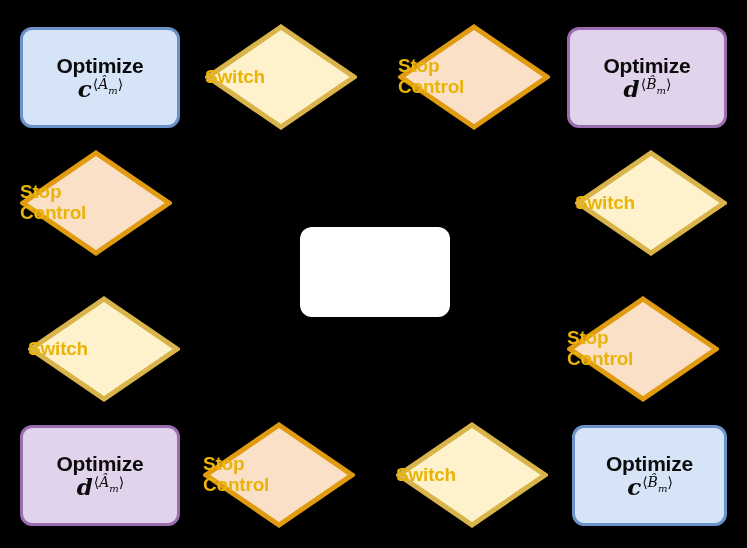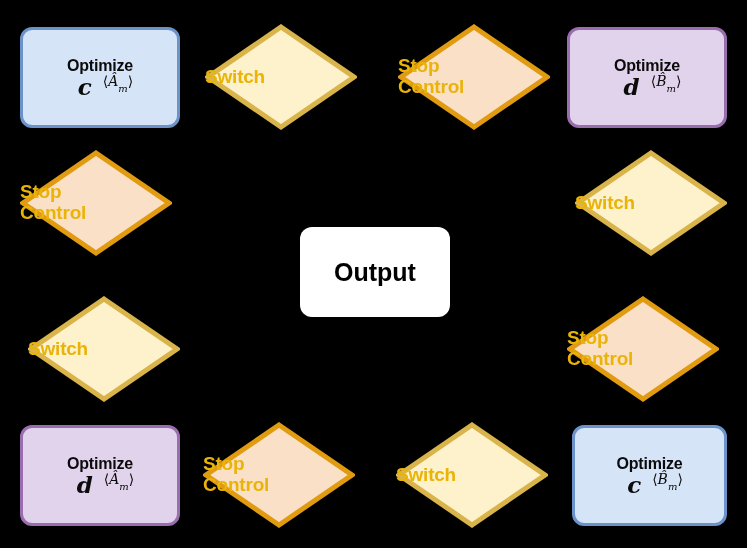--- a/index.html
+++ b/index.html
@@ -28,21 +28,21 @@
     align-items: center;
     justify-content: center;
     text-align: center;
     line-height: 1.0;
   }
   .node-box.blue   { background: #D6E4F7; border-color: #6C93C9; }
   .node-box.purple { background: #E2D3EC; border-color: #9A6DAF; }
   .node-box.white  { background: #FFFFFF; border-color: #FFFFFF; border-width: 0; }
 
   .opt-word {
-    font-size: 16px;
+    font-size: 21px;
     font-weight: bold;
     color: #0b0b0b;
     letter-spacing: -0.2px;
     margin-bottom: 1px;
   }
   
   .math {
     font-family: "DejaVu Serif", "Liberation Serif", serif;
     color: #0b0b0b;
     white-space: nowrap;
@@ -52,21 +52,21 @@
     font-size: 23px;
     font-weight: bold;
     font-style: italic;
   }
   .math .sup {
     font-size: 14px;
     vertical-align: super;
     font-style: normal;
     position: relative;
     top: -2px;
-    left: 11px;
+    left: 1px;
   }
   .math .sup .hat {
     font-style: italic;
     font-weight: normal;
   }
   .math .sup .sub {
     font-size: 10px;
     font-style: italic;
     vertical-align: sub;
     position: relative;
@@ -162,21 +162,20 @@
   <div class="diamond" style="left:575px; top:150px; width:152px; height:106px;">
     <svg viewBox="0 0 152 106" preserveAspectRatio="none">
       <polygon points="76,3 149,53 76,103 3,53" fill="#FDF2CB" stroke="#D9B44A" stroke-width="5"></polygon>
     </svg>
     <div class="dlabel">
       <span>Switch</span>
     </div>
   </div>
 
   <div class="node-box white" style="left:300px; top:227px; width:150px; height:90px;">
-    <div class="out-line1">Output</div>
   </div>
 
   <div class="diamond" style="left:28px; top:296px; width:152px; height:106px;">
     <svg viewBox="0 0 152 106" preserveAspectRatio="none">
       <polygon points="76,3 149,53 76,103 3,53" fill="#FDF2CB" stroke="#D9B44A" stroke-width="5"></polygon>
     </svg>
     <div class="dlabel">
       <span>Switch</span>
     </div>
   </div>

